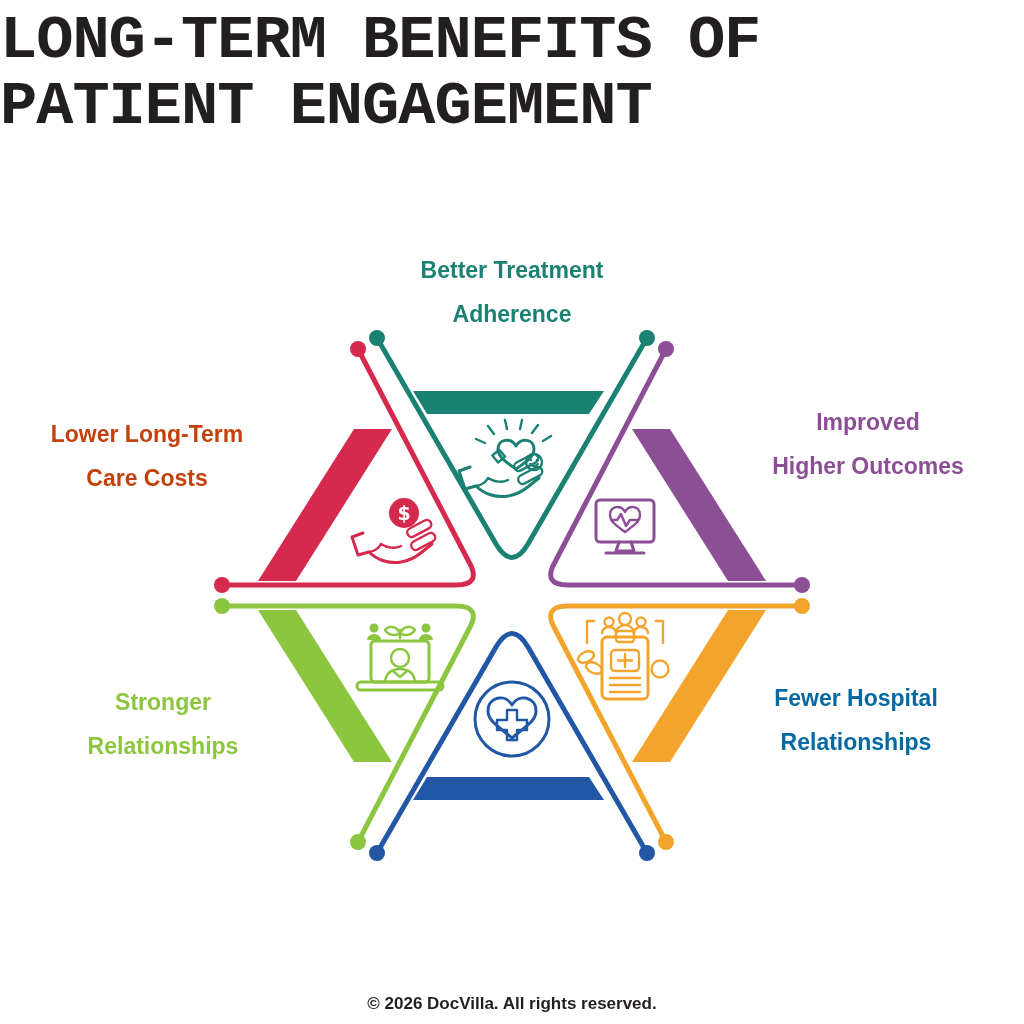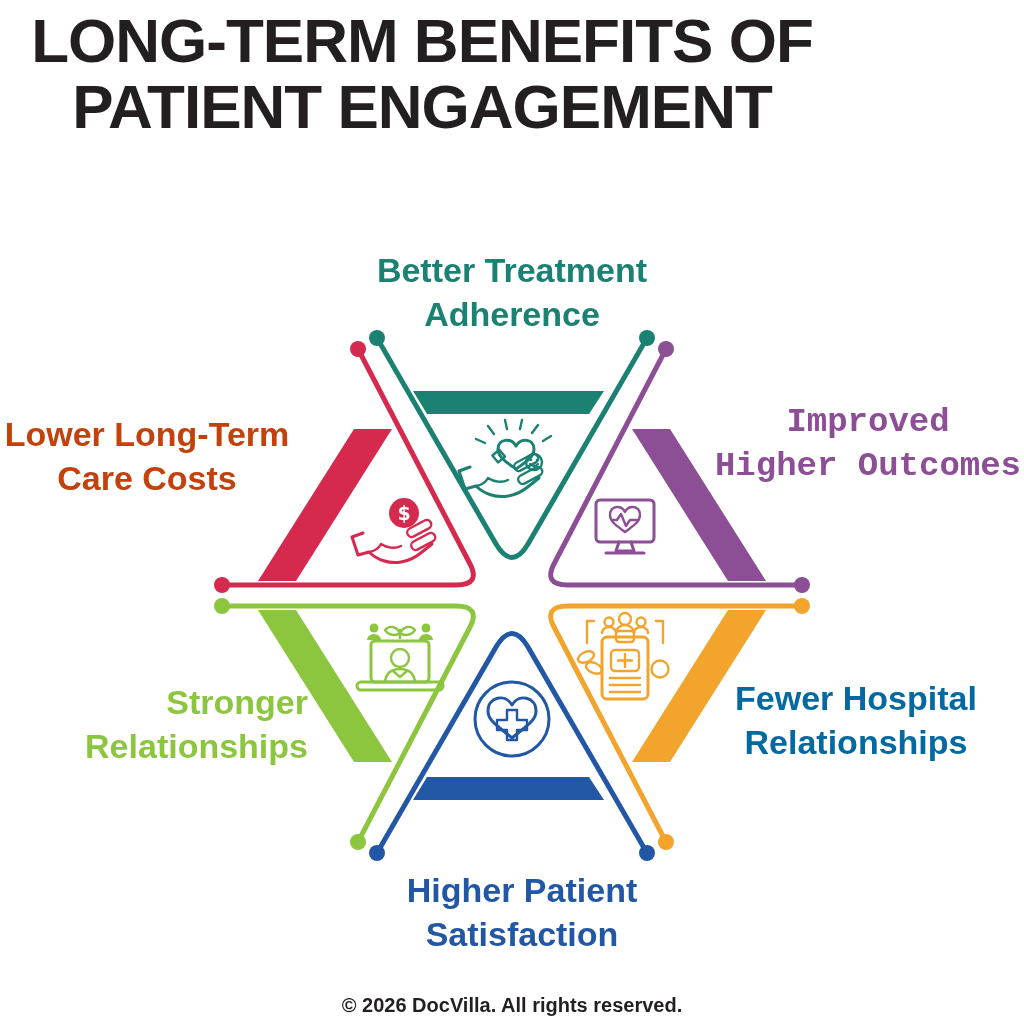--- a/index.html
+++ b/index.html
@@ -1,28 +1,28 @@
 <!DOCTYPE html>
 <html><head>
 <meta charset="utf-8">
 <style>
   html,body{margin:0;padding:0;background:#fff;}
   #canvas{position:relative;width:1024px;height:1024px;background:#fff;overflow:hidden;
           font-family:"Liberation Sans",sans-serif;}
-  #title{position:absolute;top:8px;left:0;width:844px;text-align:center;
-         font-family:Liberation Sans, sans-serif;font-weight:700;font-size:62px;
+  #title{position:absolute;top:8px;left:0;width:844px;
+         font-family:Liberation Mono, monospace;font-weight:700;font-size:62px;
          line-height:66px;letter-spacing:-1px;color:#231F20;}
   #title span{display:block;}
   svg{position:absolute;top:0;left:0;}
-  .label{position:absolute;text-align:center;font-size:34px;line-height:44px;
+  .label{position:absolute;text-align:center;font-size:23px;line-height:44px;
          font-weight:600;font-family:"Liberation Sans",sans-serif;}
   .label span{display:block;}
   .label span:empty{display:none;}
   #footer{position:absolute;top:994px;left:0;width:1024px;text-align:center;
-          font-size:20px;font-weight:700;color:#231F20;}
+          font-size:17px;font-weight:700;color:#231F20;}
   .thin{fill:none;stroke:currentColor;stroke-width:5;stroke-linecap:round;stroke-linejoin:round;}
   .bar{fill:currentColor;stroke:none;}
   .dot{fill:currentColor;stroke:none;}
   .ic{fill:none;stroke:currentColor;stroke-width:3;stroke-linecap:round;stroke-linejoin:round;}
   .ic2{fill:none;stroke:currentColor;stroke-width:2.4;stroke-linecap:round;stroke-linejoin:round;}
   .icf{fill:currentColor;stroke:none;}
 </style>
 </head>
 <body>
 
@@ -139,39 +139,34 @@
       </g>
     </g>
   </svg>
 
   <div class="label" style="left: 262px; top: 248px; width: 500px; color: rgb(26, 129, 115);">
     <span>Better Treatment</span>
     <span>Adherence</span>
 
   </div>
 
-  <div class="label" style="left: 712px; top: 400px; width: 312px; color: rgb(140, 78, 149); font-family: Liberation Mono, monospace;">
+  <div class="label" style="left: 712px; top: 400px; width: 312px; color: rgb(140, 78, 149);">
     <span>Improved</span>
     <span>Higher Outcomes</span>
 
   </div>
 
   <div class="label" style="left: 698px; top: 676px; width: 316px; color: #0369a1;">
     <span>Fewer Hospital</span>
     <span>Relationships</span>
 
   </div>
 
-  <div class="label" style="left: 272px; top: 868px; width: 500px; color: rgb(33, 87, 165);">
-    <span>Higher Patient</span>
-    <span>Satisfaction</span>
 
-  </div>
-
-  <div class="label" style="left: 18px; top: 680px; width: 290px; color: rgb(140, 198, 62); text-align: right;">
+  <div class="label" style="left: 18px; top: 680px; width: 290px; color: rgb(140, 198, 62);">
     <span>Stronger</span>
     <span>Relationships</span>
   </div>
 
   <div class="label" style="left: 0px; top: 412px; width: 294px; color: #c2410c;">
     <span>Lower Long-Term</span>
     <span>Care Costs</span>
 
   </div>
 

